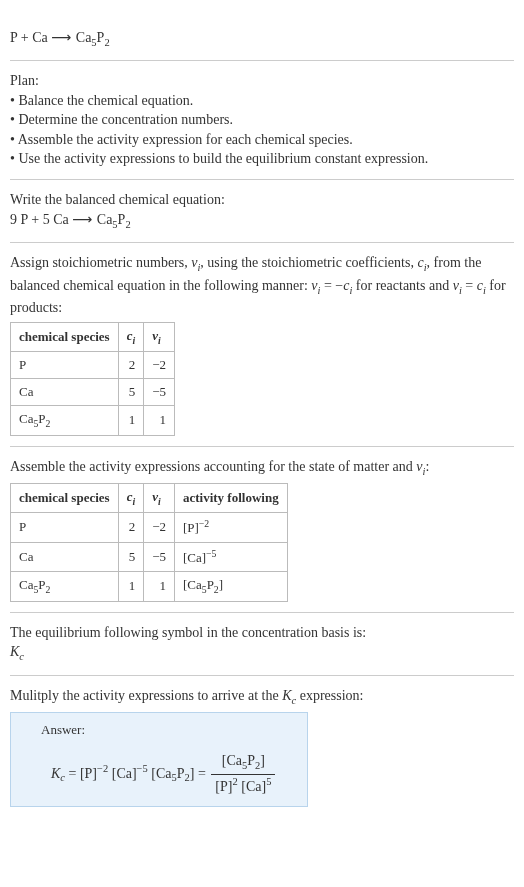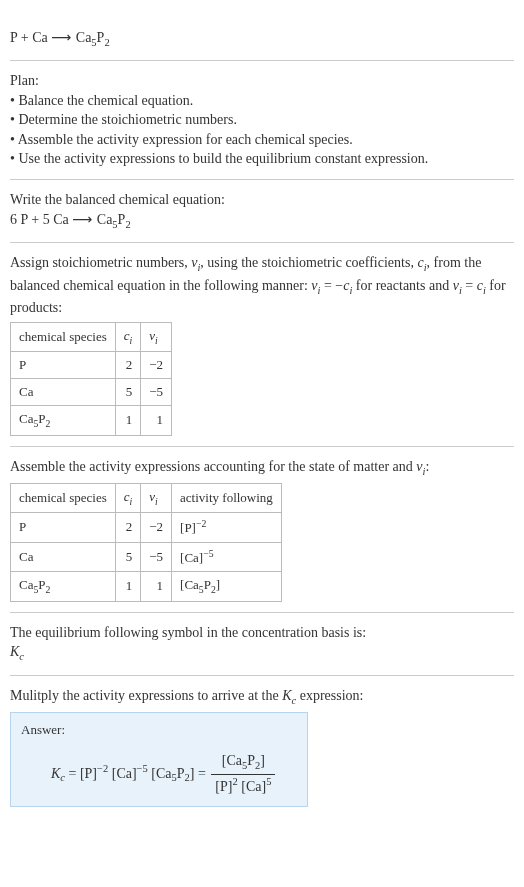--- a/index.html
+++ b/index.html
@@ -23,31 +23,32 @@
   table {
     border-collapse: collapse;
     margin: 4px 0;
   }
   th, td {
     border: 1px solid #bbb;
     padding: 4px 8px;
     font-size: 13px;
     text-align: left;
   }
-  th { font-weight: normal; }
+  th { font-weight: bold; }
   .num { text-align: right; }
   .answer-box {
     background: #e8f2fb;
     border: 1px solid #b8d4ec;
     padding: 8px 10px;
     display: inline-block;
     margin-top: 4px;
   }
   .answer-label {
     font-size: 13px;
+    margin-left: 20px;
   }
   .frac {
     display: inline-block;
     text-align: center;
     vertical-align: middle;
     margin: 0 2px;
   }
   .frac .num-top {
     display: block;
     border-bottom: 1px solid #333;
@@ -74,32 +75,32 @@
     <span> Ca</span><span class="sub">5</span><span>P</span><span class="sub">2</span>
   </span>
 </div>
 
 <hr>
 
 
 <div>
   <div>Plan:</div>
   <div>• Balance the chemical equation.</div>
-  <div>• Determine the stoichiometric numbers.</div>
+  <div>• Determine the concentration numbers.</div>
   <div>• Assemble the activity expression for each chemical species.</div>
   <div>• Use the activity expressions to build the equilibrium constant expression.</div>
 </div>
 
 <hr>
 
 
 <div>
   <div>Write the balanced chemical equation:</div>
   <div>
-    <span>6 P + 5 Ca </span>
+    <span>9 P + 5 Ca </span>
     <span class="arrow">⟶</span>
     <span> Ca</span><span class="sub">5</span><span>P</span><span class="sub">2</span>
   </div>
 </div>
 
 <hr>
 
 
 <div>
   <span>Assign stoichiometric numbers, </span><span class="ital">ν</span><span class="sub ital">i</span><span>, using the stoichiometric coefficients, </span><span class="ital">c</span><span class="sub ital">i</span><span>, from the balanced chemical equation in the following manner: </span><span class="ital">ν</span><span class="sub ital">i</span><span> = −</span><span class="ital">c</span><span class="sub ital">i</span><span> for reactants and </span><span class="ital">ν</span><span class="sub ital">i</span><span> = </span><span class="ital">c</span><span class="sub ital">i</span><span> for products:</span>

